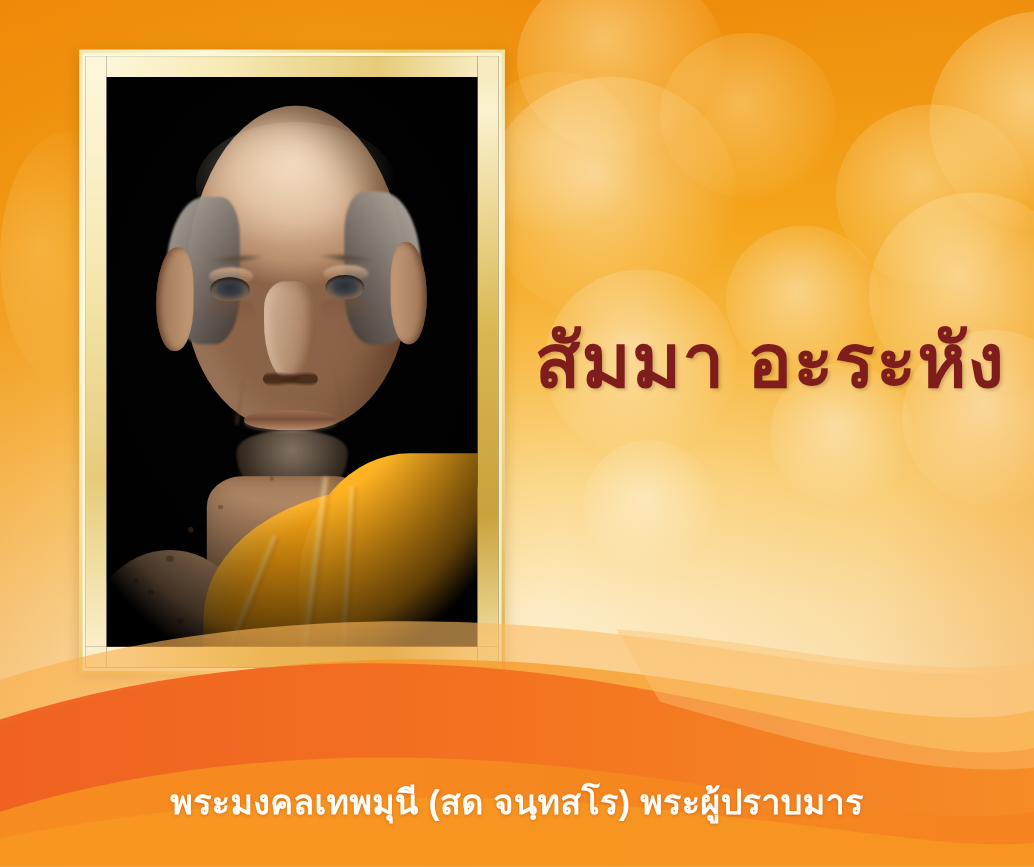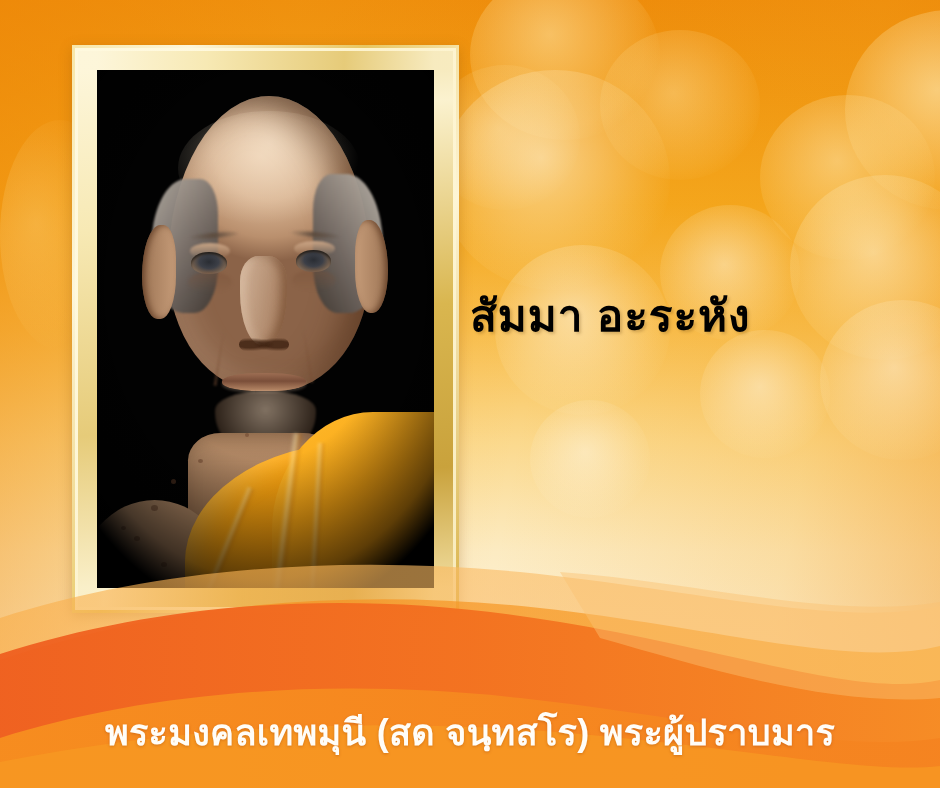--- a/index.html
+++ b/index.html
@@ -221,23 +221,23 @@
   .spot{
     position:absolute;border-radius:50%;
     background:rgba(110,70,45,.55);
     filter:blur(.6px);
   }
 
   
   #headline{
     position:absolute;
     left:470px;top:292px;width:460px;
-    text-align:left;
-    font-size:44px;font-weight:bold;
-    color:#000000;
+    text-align:center;
+    font-size:68px;font-weight:bold;
+    color:#7f1d1d;
     letter-spacing:1px;
     text-shadow:2px 2px 3px rgba(120,80,20,.28);
     line-height:1.1;
   }
   #subline{
     position:absolute;
     left:470px;top:415px;width:460px;
     text-align:center;
     font-size:37px;font-weight:bold;
     color:#d2882a;
@@ -249,21 +249,21 @@
   
   #waves{
     position:absolute;left:0;bottom:0;width:940px;height:240px;
   }
   #waves svg{display:block;width:940px;height:240px;}
 
   #caption{
     position:absolute;
     left:0;top:704px;width:940px;
     text-align:center;
-    font-size:36px;font-weight:bold;
+    font-size:31px;font-weight:bold;
     color:#fffdf8;
     letter-spacing:.3px;
     text-shadow:0 1px 3px rgba(150,55,5,.35);
   }
 </style>
 </head>
 <body>
 
 <div id="poster">
 

